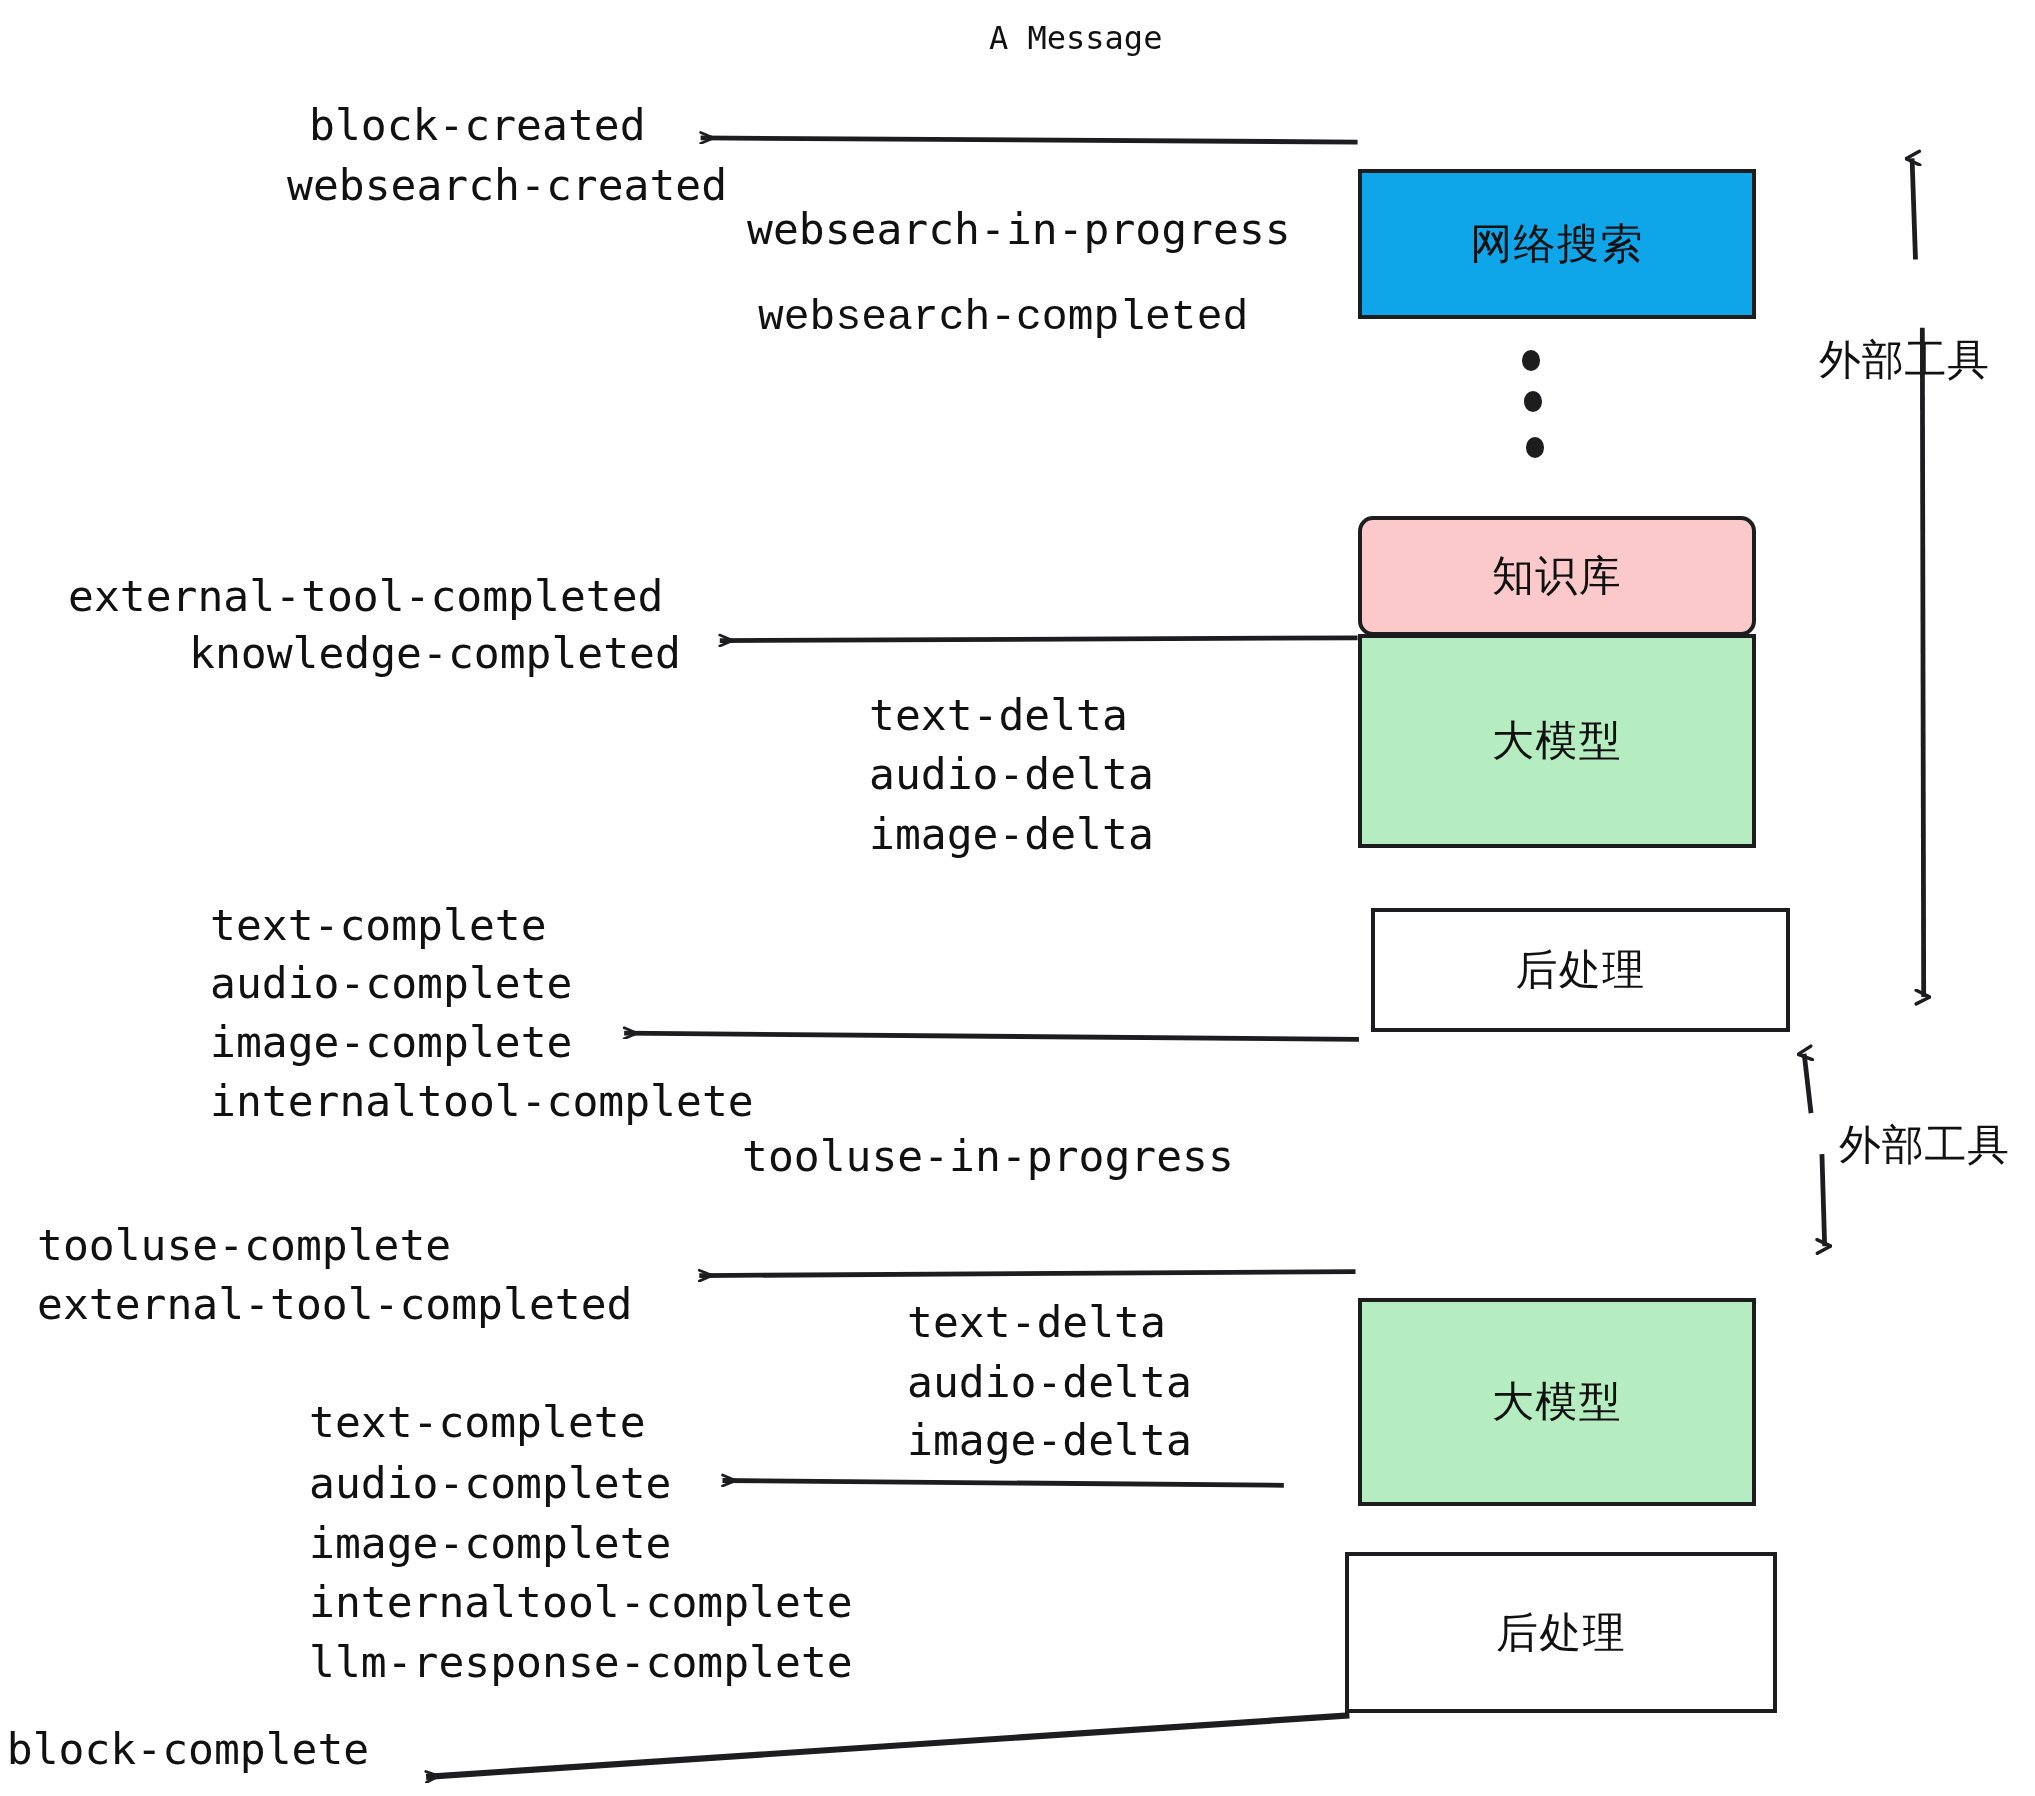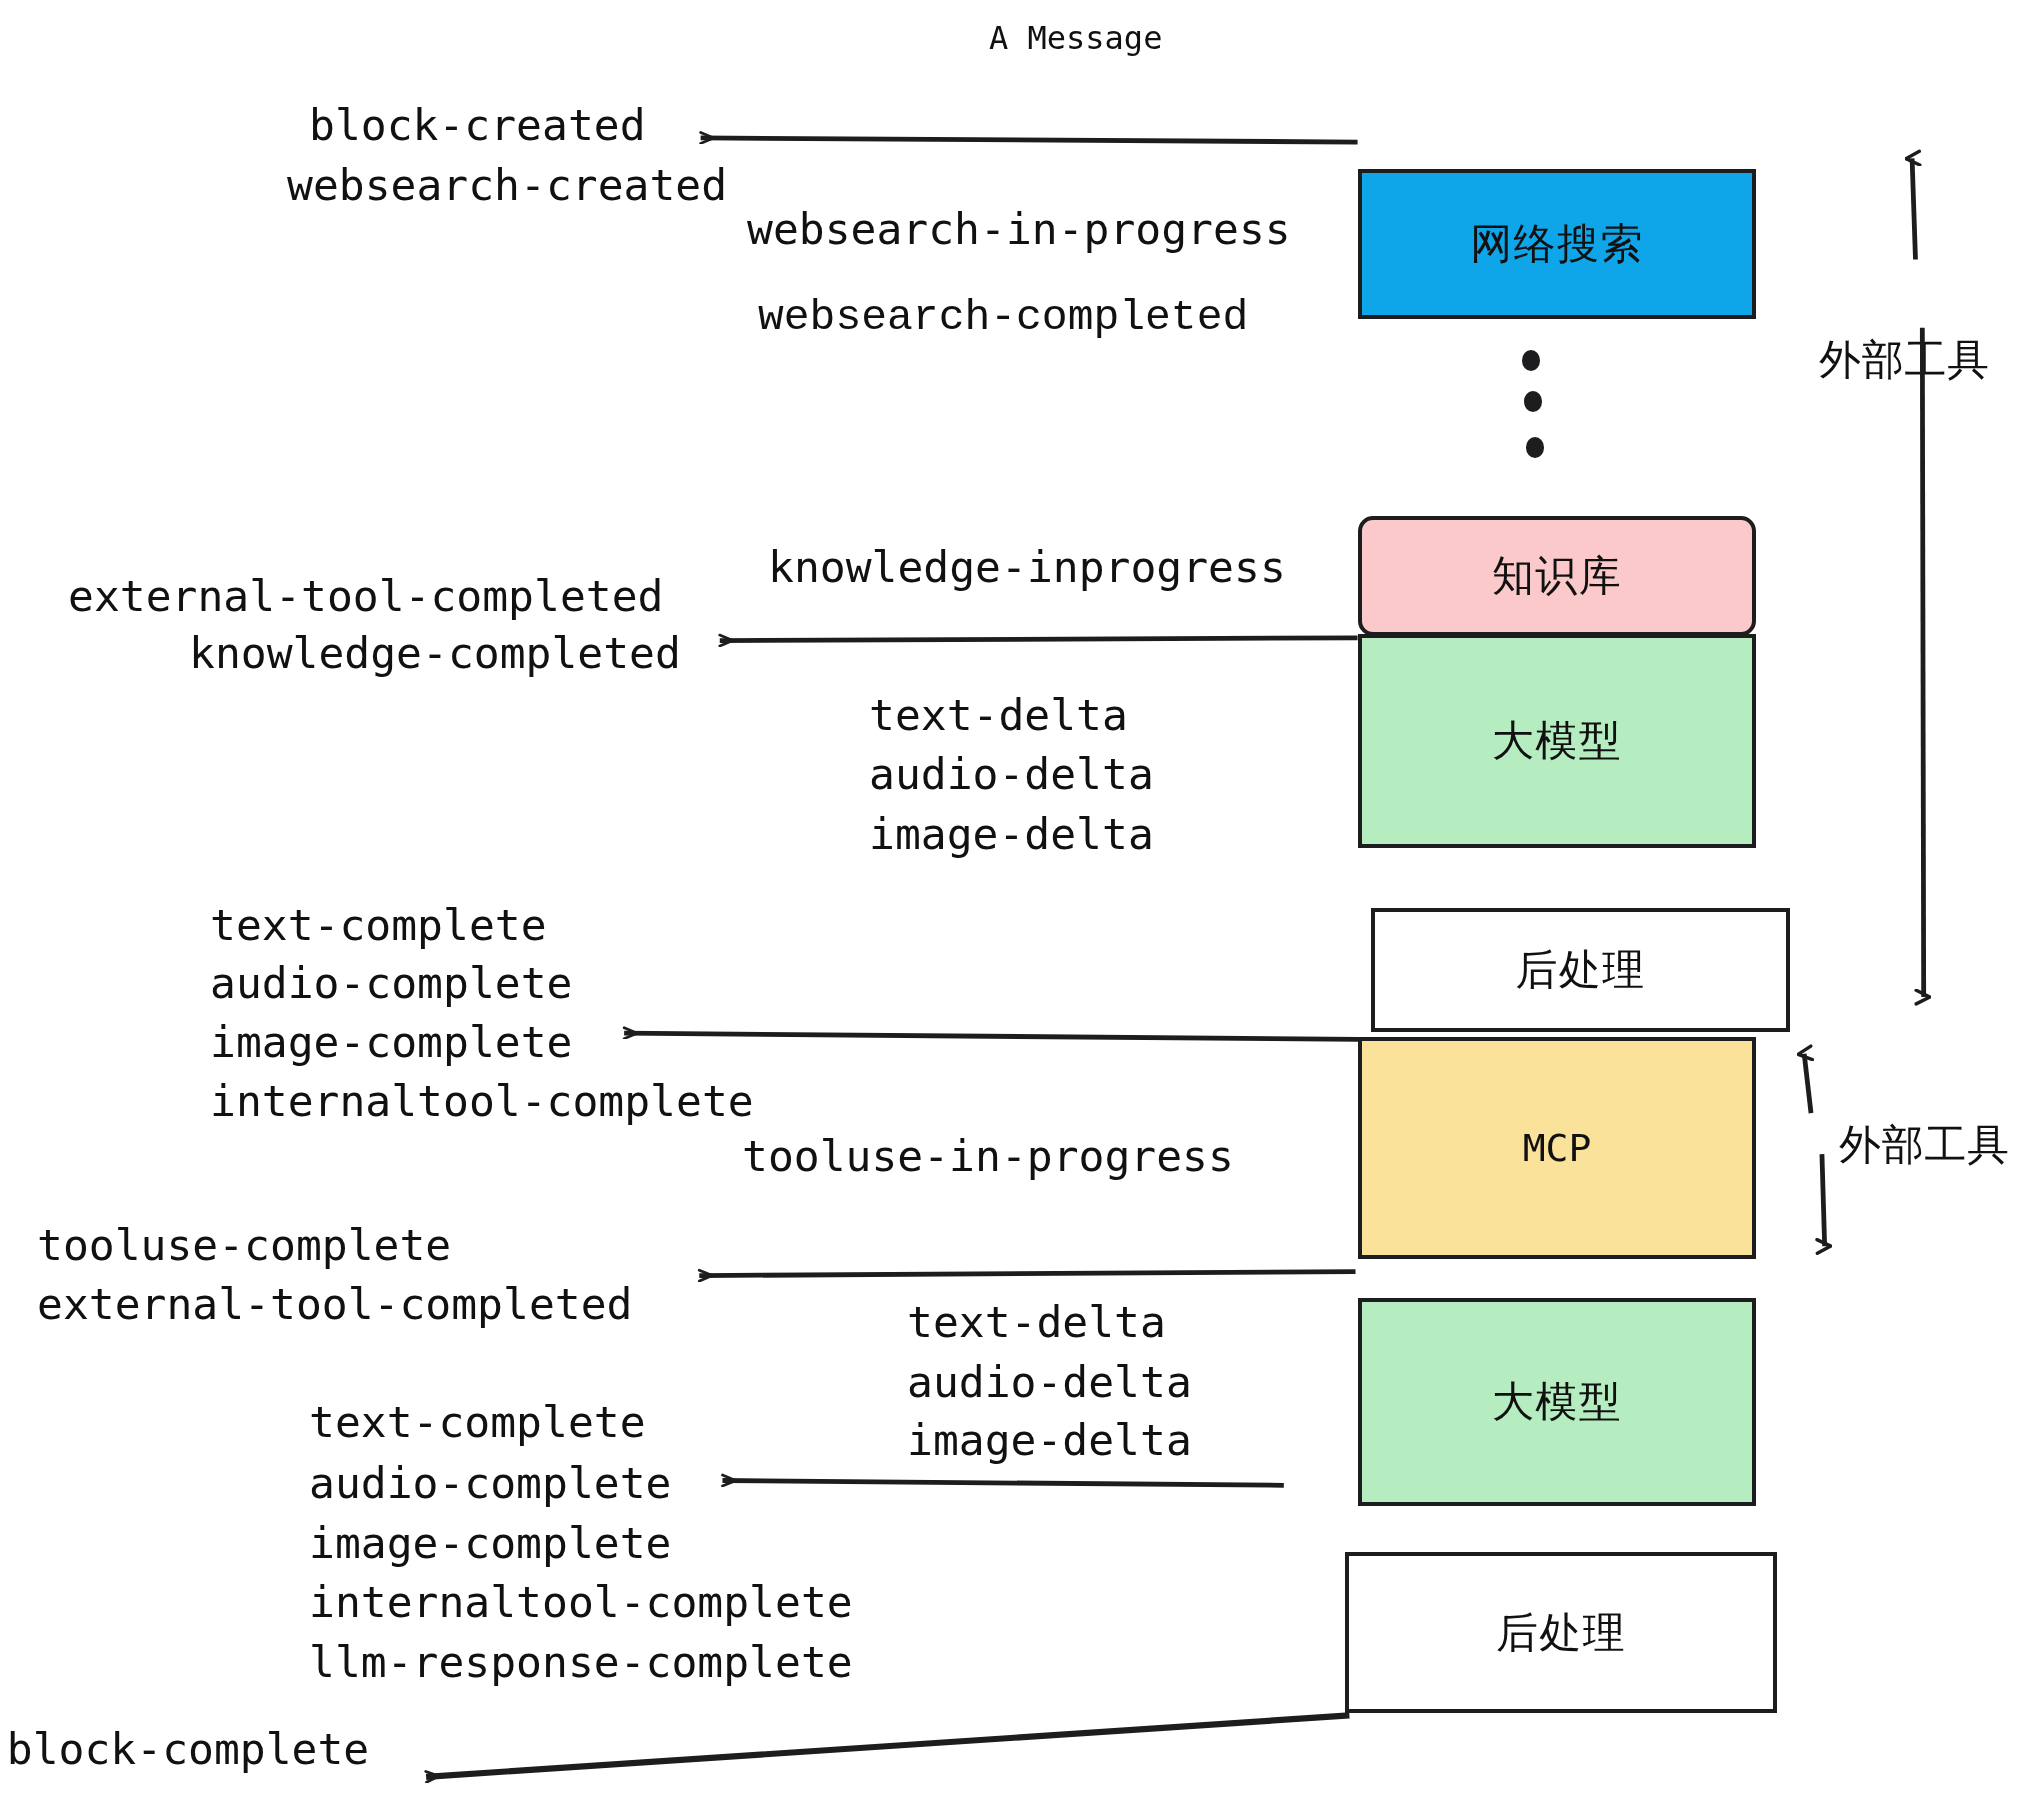--- a/index.html
+++ b/index.html
@@ -64,21 +64,20 @@
 
 <div id="stage">
 
   <div class="title" style="left:989px;top:19px;">A Message</div>
 
   <div class="lbl" style="left:309px;top:104px;">block-created</div>
   <div class="lbl" style="left:287px;top:164px;">websearch-created</div>
   <div class="lbl" style="left:747px;top:208px;">websearch-in-progress</div>
   <div class="lbl" style="left:758px;top:296px;font-family:Liberation Mono, monospace;">websearch-completed</div>
 
-  <div class="lbl" style="left:768px;top:546px;">knowledge-inprogress</div>
   <div class="lbl" style="left:68px;top:575px;">external-tool-completed</div>
   <div class="lbl" style="left:189px;top:632px;">knowledge-completed</div>
 
   <div class="lbl" style="left:869px;top:694px;">text-delta</div>
   <div class="lbl" style="left:869px;top:753px;">audio-delta</div>
   <div class="lbl" style="left:869px;top:813px;">image-delta</div>
 
   <div class="lbl" style="left:210px;top:904px;">text-complete</div>
   <div class="lbl" style="left:210px;top:962px;">audio-complete</div>
   <div class="lbl" style="left:210px;top:1021px;">image-complete</div>
@@ -113,23 +112,20 @@
   </div>
 
   <div class="box" style="left:1358px;top:634px;width:398px;height:214px;background:#b5edc0;">
     <span>大模型</span>
   </div>
 
   <div class="box" style="left:1371px;top:908px;width:419px;height:124px;background:#ffffff;border-width:4.1px;">
     <span>后处理</span>
   </div>
 
-  <div class="box mono" style="left:1358px;top:1037px;width:398px;height:222px;background:#fbe29b;">
-    <span>MCP</span>
-  </div>
 
   <div class="box" style="left:1358px;top:1298px;width:398px;height:208px;background:#b5edc0;">
     <span>大模型</span>
   </div>
 
   <div class="box" style="left:1345px;top:1552px;width:432px;height:161px;background:#ffffff;border-width:4.1px;">
     <span>后处理</span>
   </div>
 
   <div class="cn" style="left:1819px;top:332px;">外部工具</div>

